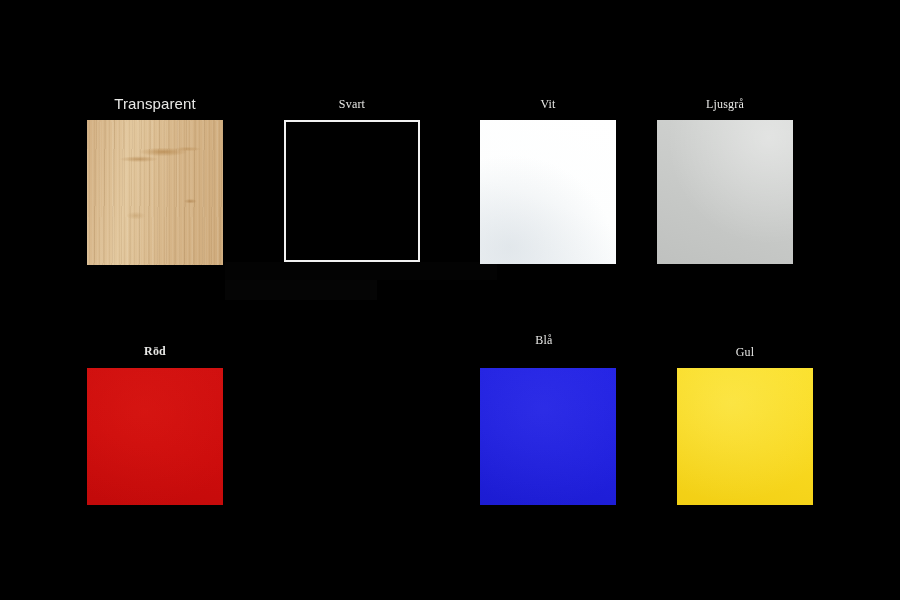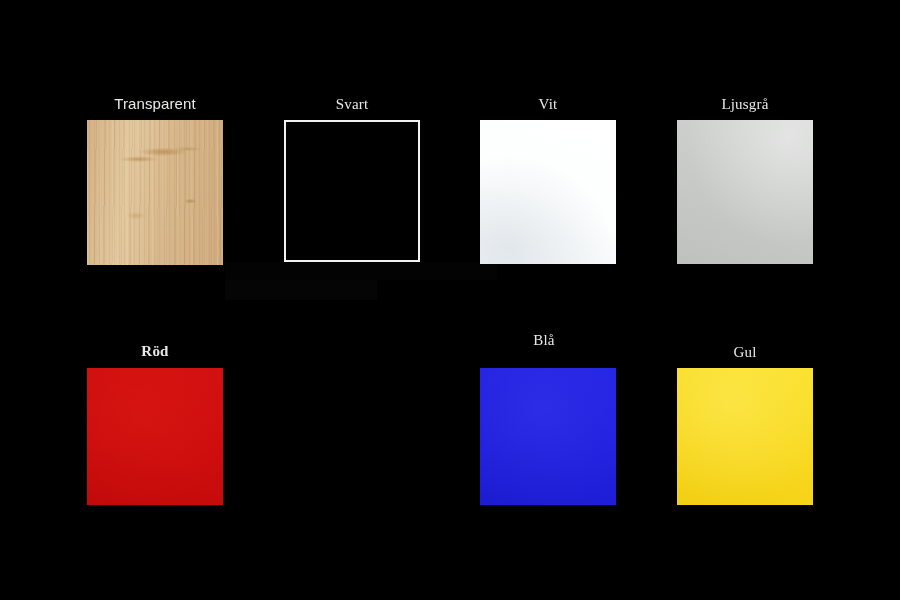--- a/index.html
+++ b/index.html
@@ -34,21 +34,21 @@
   .cell {
     position: absolute;
   }
 
   .cell-label {
     position: absolute;
     left: 0;
     width: 100%;
     text-align: center;
     color: #e8e8e6;
-    font-size: 15px;
+    font-size: 12px;
     line-height: 18px;
     letter-spacing: 0.2px;
     white-space: nowrap;
   }
   .cell-label.sans {
     font-family: "Liberation Sans", "DejaVu Sans", sans-serif;
     font-size: 15px;
     letter-spacing: 0.1px;
   }
 
@@ -160,21 +160,21 @@
   <div class="cell" style="left:284px; top:120px; width:136px; height:142px;">
     <div class="cell-label" style="top:-25px;">Svart</div>
     <div class="swatch sw-black" style="width:136px; height:142px;"></div>
   </div>
 
   <div class="cell" style="left:480px; top:120px; width:136px; height:144px;">
     <div class="cell-label" style="top:-25px;">Vit</div>
     <div class="swatch sw-white" style="width:136px; height:144px;"></div>
   </div>
 
-  <div class="cell" style="left:677px; top:120px; width:136px; height:144px;border-radius:16px;">
+  <div class="cell" style="left:657px; top:120px; width:136px; height:144px;border-radius:16px;">
     <div class="cell-label" style="top:-25px;">Ljusgrå</div>
     <div class="swatch sw-gray" style="width:136px; height:144px;"></div>
   </div>
 
   <div class="cell" style="left:87px; top:368px; width:136px; height:137px;font-weight:bold;">
     <div class="cell-label" style="top:-26px;">Röd</div>
     <div class="swatch sw-red" style="width:136px; height:137px;"></div>
   </div>
 
 

